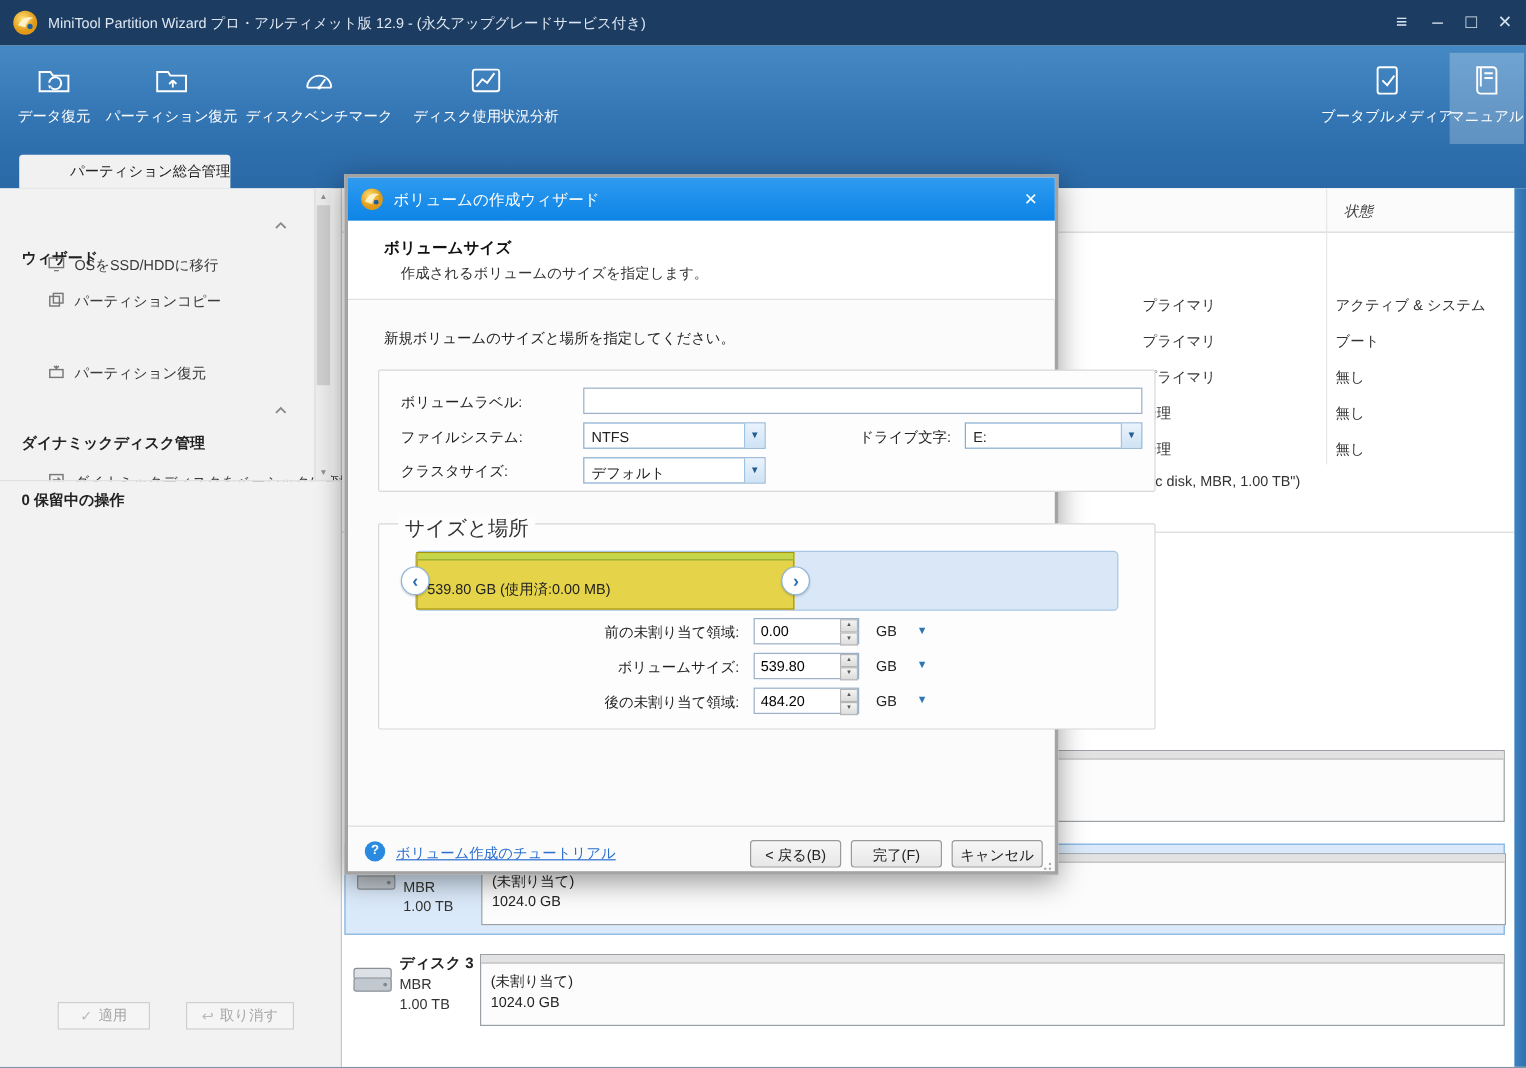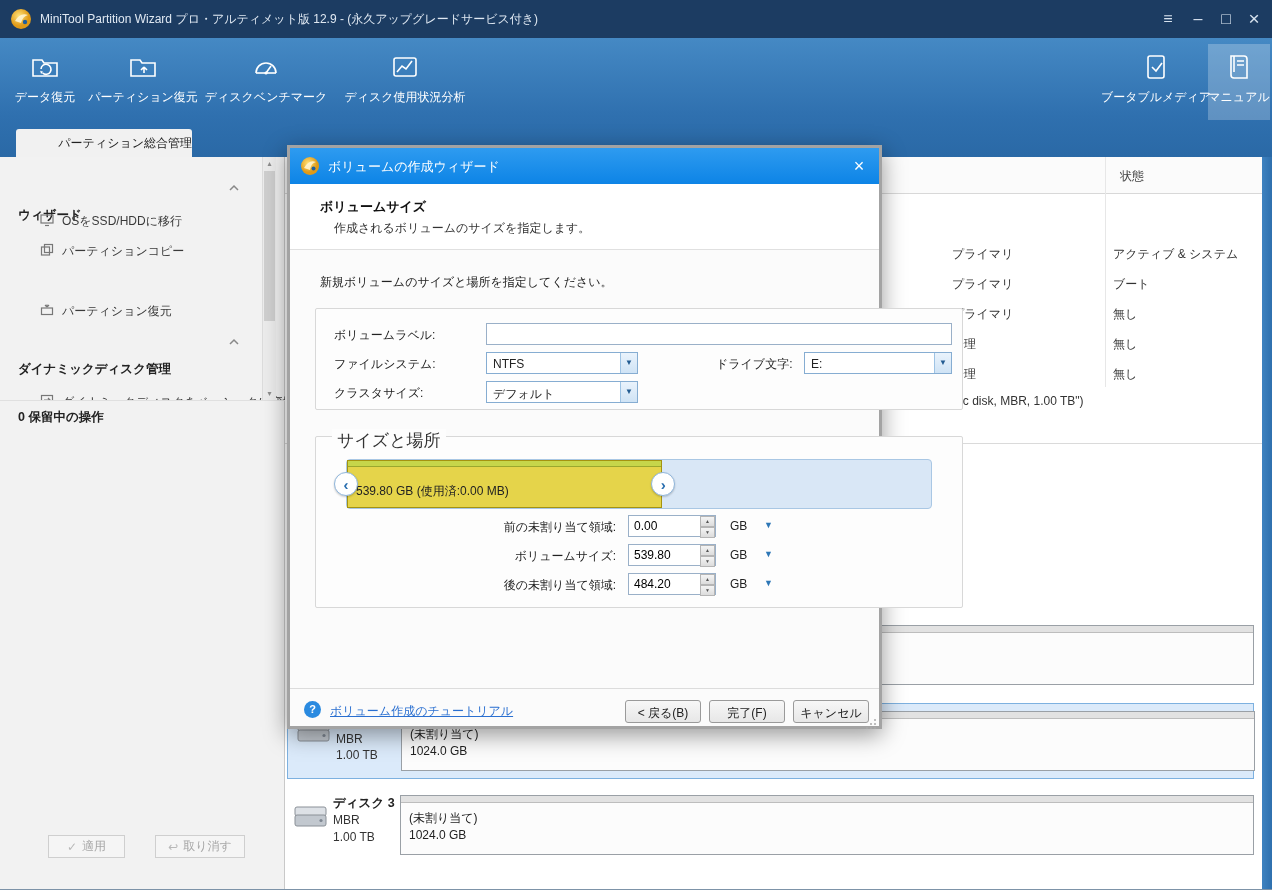--- a/index.html
+++ b/index.html
@@ -44,21 +44,21 @@
   #navscroll .thumb { position:absolute; left:1px; top:14px; width:11px; height:150px; background:#cfcfcf; }
   #pendingbar { position:absolute; top:243px; left:0; width:285px; border-top:1px solid #e0e0e0; }
   #pendingtitle { position:absolute; top:252px; left:18px; font-size:12.5px; font-weight:bold; color:#222; }
   .sbbtn { position:absolute; top:678px; height:23px; border:1px solid #cfcfcf; background:#f5f5f5;
            color:#a6a6a6; font-size:12px; display:flex; align-items:center; justify-content:center; gap:5px; }
   .sbbtn .bicon { font-size:12px; color:#b8b8b8; }
 
   
   #main { position:absolute; top:157px; left:285px; width:977px; height:733px; background:#ffffff; }
   #thead { position:absolute; top:0; left:0; width:977px; height:37px; background:#fbfbfb; border-bottom:1px solid #d8d8d8; }
-  #thead .hlabel { position:absolute; left:835px; top:11px; font-size:12px; color:#444; }
+  #thead .hlabel { position:absolute; left:835px; top:11px; font-size:12px; color:#444;font-style:italic; }
   #colsep { position:absolute; left:820px; top:0; width:1px; height:230px; background:#e7e7e7; }
   .prow { position:absolute; left:0; width:977px; height:30px; }
   .prow .ptype { position:absolute; left:667px; top:8px; font-size:12px; color:#333; white-space:nowrap; }
   .prow .pstatus { position:absolute; left:828px; top:8px; font-size:12px; color:#333; white-space:nowrap; }
   #dgroup { position:absolute; left:588px; top:236px; font-size:12px; color:#333; white-space:nowrap; }
   #mapdivider { position:absolute; left:0; top:286px; width:977px; height:1px; background:#dadada; }
 
   .drow { position:absolute; left:0; width:977px; }
   .drow.selected { left:2px; width:967px; background:#dbeafa; border:1px solid #7db1e0; }
   .drow .dname { position:absolute; left:48px; top:10px; font-size:12.5px; font-weight:bold; color:#222; white-space:nowrap; }

